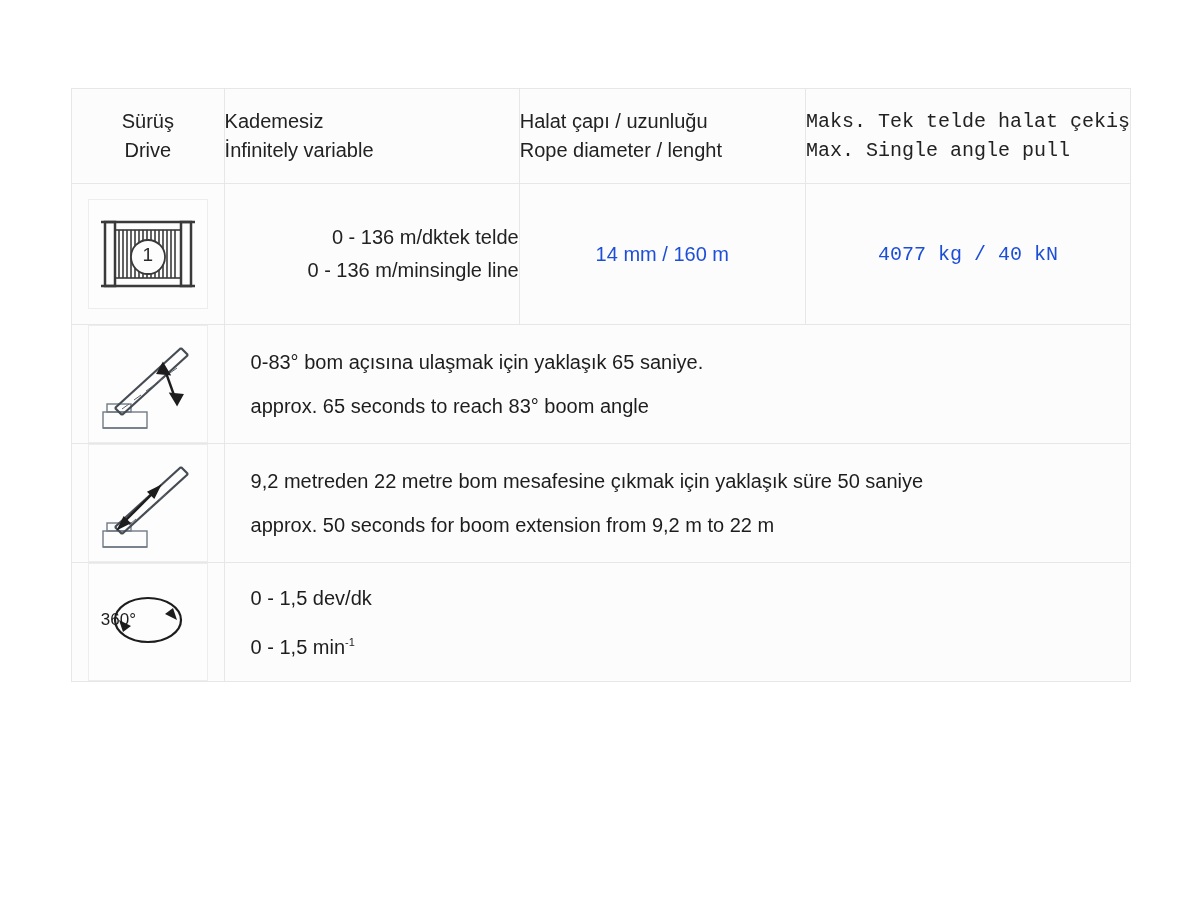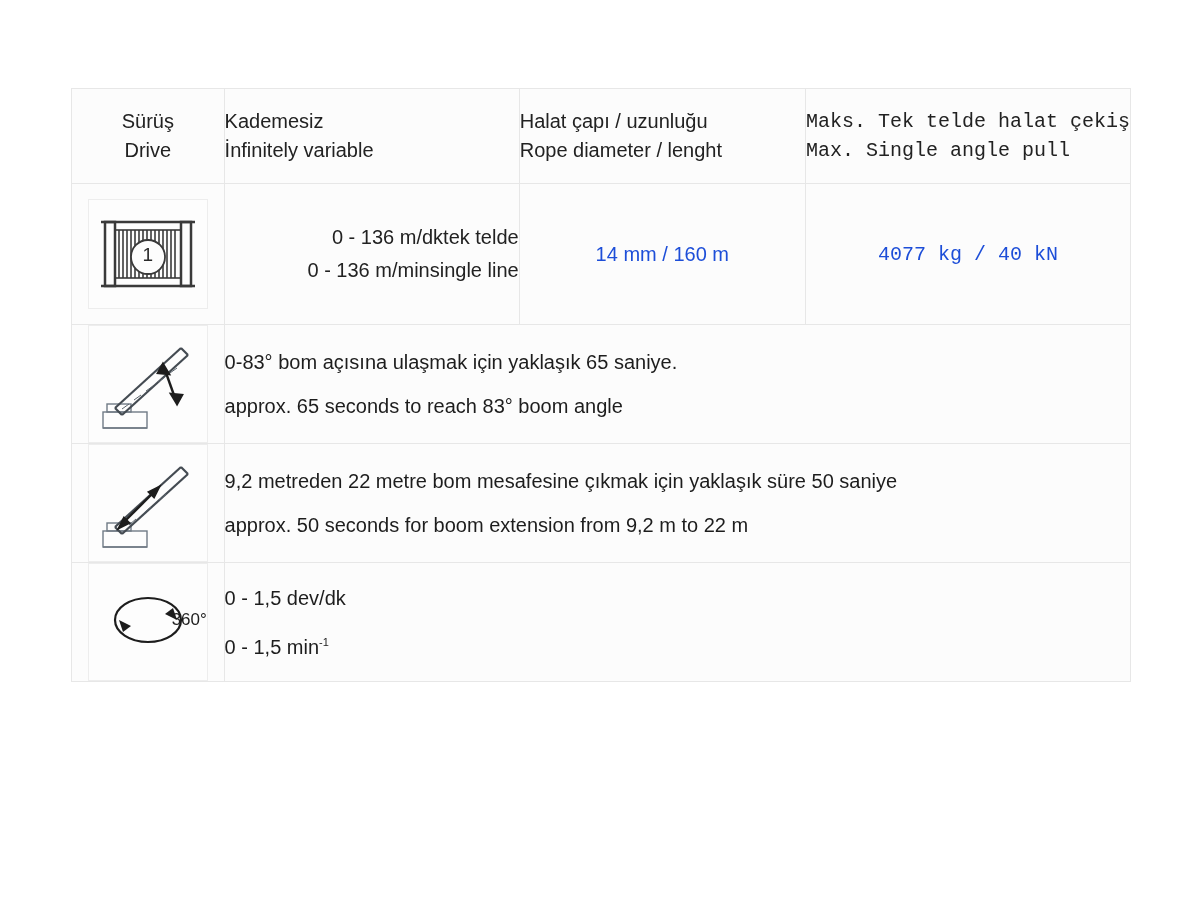--- a/index.html
+++ b/index.html
@@ -83,21 +83,21 @@
   .row1-var .ln { white-space: nowrap; }
   .row1-var .v { display: inline-block; width: 176px; }
   .row1-center { text-align: center; font-size: 20px; color: #1d4ed8; }
 
   .textrow-cell {
     padding: 0 22px;
     font-size: 20px;
     color: #1d1d1d;
     line-height: 44px;
   }
-  .textrow-cell .ln { display: block; white-space: nowrap; }
+  .textrow-cell .ln { display: block; white-space: nowrap; margin-left: 26px; }
   .sup { font-size: 11px; vertical-align: super; }
 </style>
 </head>
 <body>
 
 <div id="page">
 
   <table class="spec-table">
     <tbody>
 
@@ -234,21 +234,21 @@
       </tr>
 
       <tr>
         <td class="icon-cell col-icon">
           <div class="icon-box tall">
             <svg class="rot-svg" width="118" height="116" viewBox="0 0 118 116" xmlns="http://www.w3.org/2000/svg">
               <ellipse cx="59" cy="56" rx="33" ry="22" fill="none" stroke="#1d1d1d" stroke-width="2.2"></ellipse>
               <polygon points="34,68 30,56 42,62" fill="#1d1d1d"></polygon>
               <polygon points="84,44 88,56 76,50" fill="#1d1d1d"></polygon>
             </svg>
-            <div style="position:absolute;left:18px;right:0;top:46px;text-align:right;font-size:17px;color:#1d1d1d;">360°</div>
+            <div style="position:absolute;left:12px;right:0;top:46px;text-align:left;font-size:17px;color:#1d1d1d;">360°</div>
           </div>
         </td>
         <td class="textrow-cell" colspan="3">
           <span class="ln">0 - 1,5 dev/dk</span>
           <span class="ln"><span>0 - 1,5 min</span><span class="sup">-1</span></span>
         </td>
       </tr>
 
     </tbody>
   </table>

